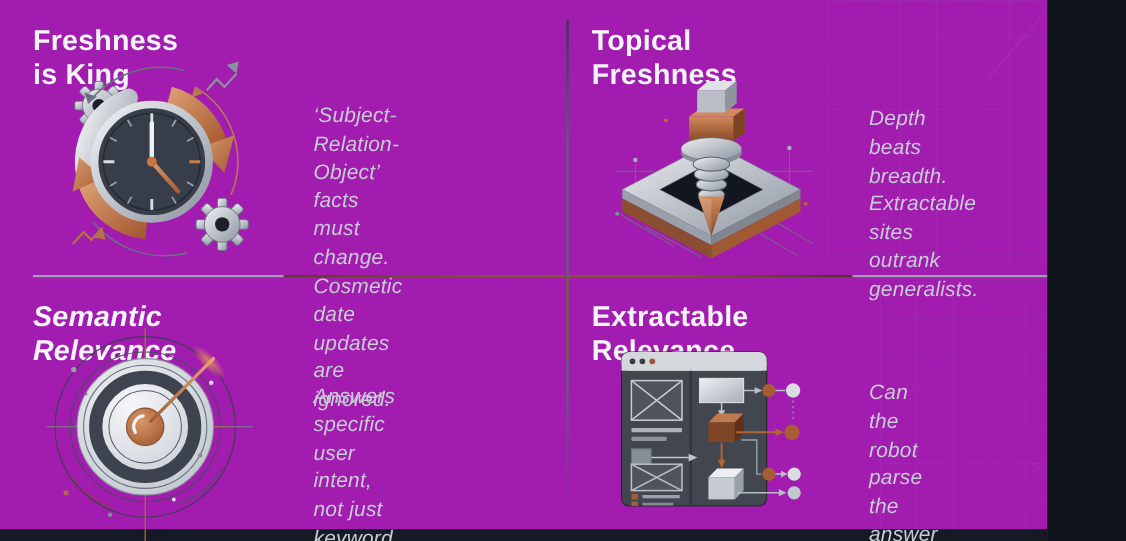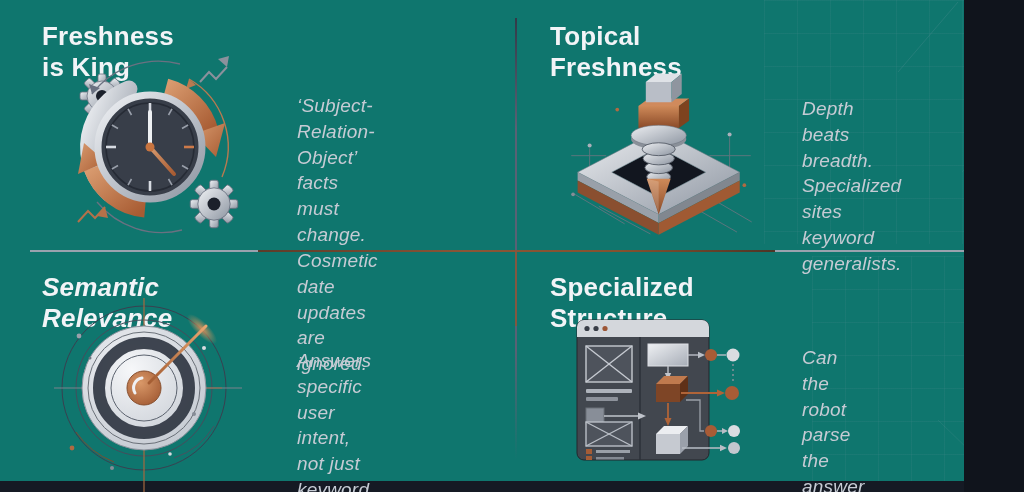--- a/index.html
+++ b/index.html
@@ -1,20 +1,19 @@
 <!DOCTYPE html>
 <html><head>
 <meta charset="utf-8">
 <style>
   html,body { margin:0; padding:0; background:#10141c; }
   #canvas {
     position:relative; width:952px; height:492px;
-    background:#0f766e; overflow:hidden;
+    background:#a21caf; overflow:hidden;
     font-family:"Liberation Sans", sans-serif;
-    padding-left:12px;
   }
   .quad { position:absolute; }
   .q-title {
     position:absolute; margin:0;
     font-size:26px; font-weight:700; color:#f2f4f7; letter-spacing:0.2px;
   }
   .q-body {
     position:absolute; margin:0;
     font-size:19px; line-height:1.36; color:#c6cbd4;
     white-space:pre-line; letter-spacing:0.2px;font-style:italic;
@@ -148,21 +147,21 @@
       <path d="M 138,30 l9,-10 l7,7 l11,-12" fill="none" stroke="#8b919c" stroke-width="2"></path>
       <polygon points="165,15 167,4 156,7" fill="#8b919c"></polygon>
       <path d="M 16,170 l10,-11 l7,7 l10,-11" fill="none" stroke="#b4714a" stroke-width="2"></path>
       <polygon points="43,155 46,166 35,164" fill="#b4714a"></polygon>
     </svg>
   </div>
 
   <div class="quad">
     <h2 class="q-title" style="left:538px; top:21px;">Topical Freshness</h2>
     <p class="q-body" style="left:790px; top:96px;">Depth beats breadth.
-Specialized sites keyword
+Extractable sites outrank
 generalists.</p>
 
     <svg class="illus" style="left:550px; top:56px;" width="198" height="180" viewBox="0 0 215 195">
       <defs>
         <linearGradient id="silv2" x1="0" y1="0" x2="1" y2="1">
           <stop offset="0" stop-color="#eceef1"></stop>
             <stop offset="1" stop-color="#8d95a1"></stop>
         </linearGradient>
         <linearGradient id="copp2" x1="0" y1="0" x2="0" y2="1">
           <stop offset="0" stop-color="#cf8a59"></stop>
@@ -269,21 +268,21 @@
       <circle cx="150" cy="52" r="2" fill="#d8dbe0"></circle>
       <circle cx="140" cy="118" r="2" fill="#868c96"></circle>
       <circle cx="18" cy="152" r="2.4" fill="#b06a42"></circle>
       <circle cx="116" cy="158" r="1.8" fill="#d8dbe0"></circle>
       <circle cx="58" cy="172" r="2" fill="#868c96"></circle>
       <circle cx="36" cy="62" r="1.5" fill="#6f7682"></circle>
     </svg>
   </div>
 
   <div class="quad">
-    <h2 class="q-title" style="left:538px; top:272px;">Specialized Structure</h2>
+    <h2 class="q-title" style="left:538px; top:272px;">Extractable Relevance</h2>
     <p class="q-body" style="left:790px; top:345px;">Can the robot parse the
 answer without reading
 the fluff?</p>
 
     <svg class="illus" style="left:562px; top:316px;" width="180" height="150" viewBox="0 0 180 150">
       <defs>
         <linearGradient id="silv3" x1="0" y1="0" x2="1" y2="1">
           <stop offset="0" stop-color="#eef0f3"></stop>
             <stop offset="1" stop-color="#a7adb7"></stop>
         </linearGradient>

